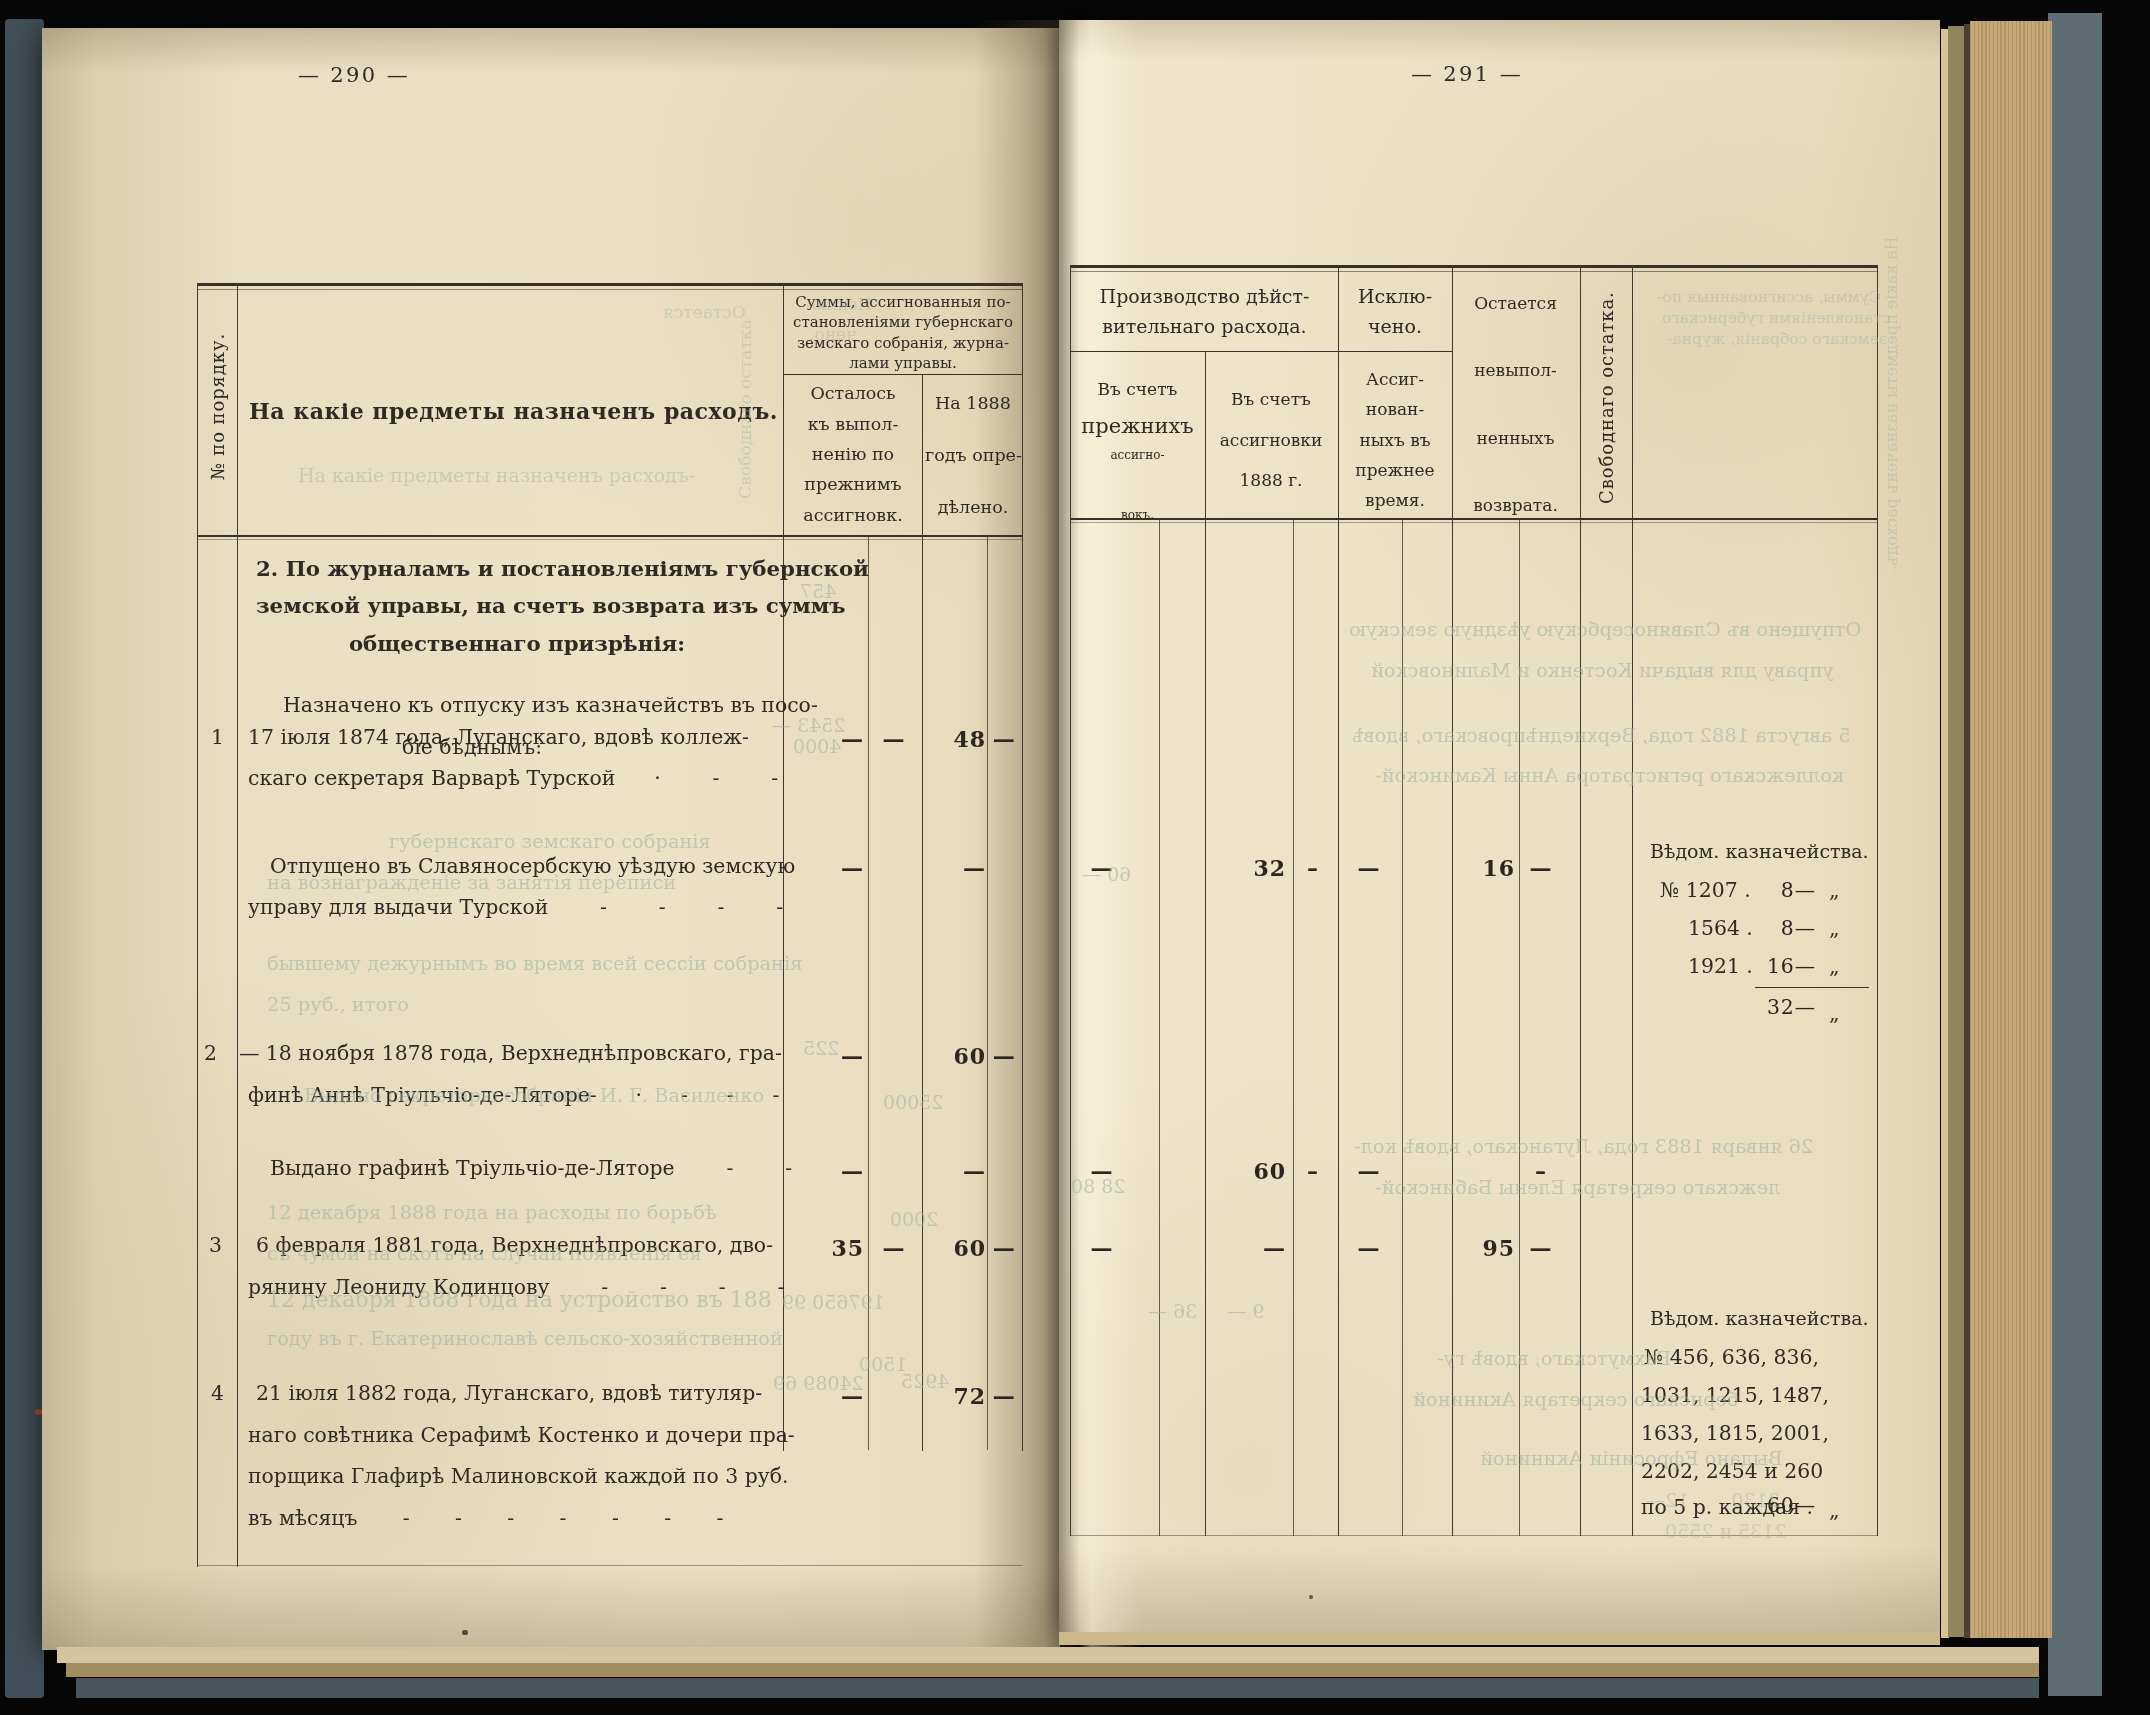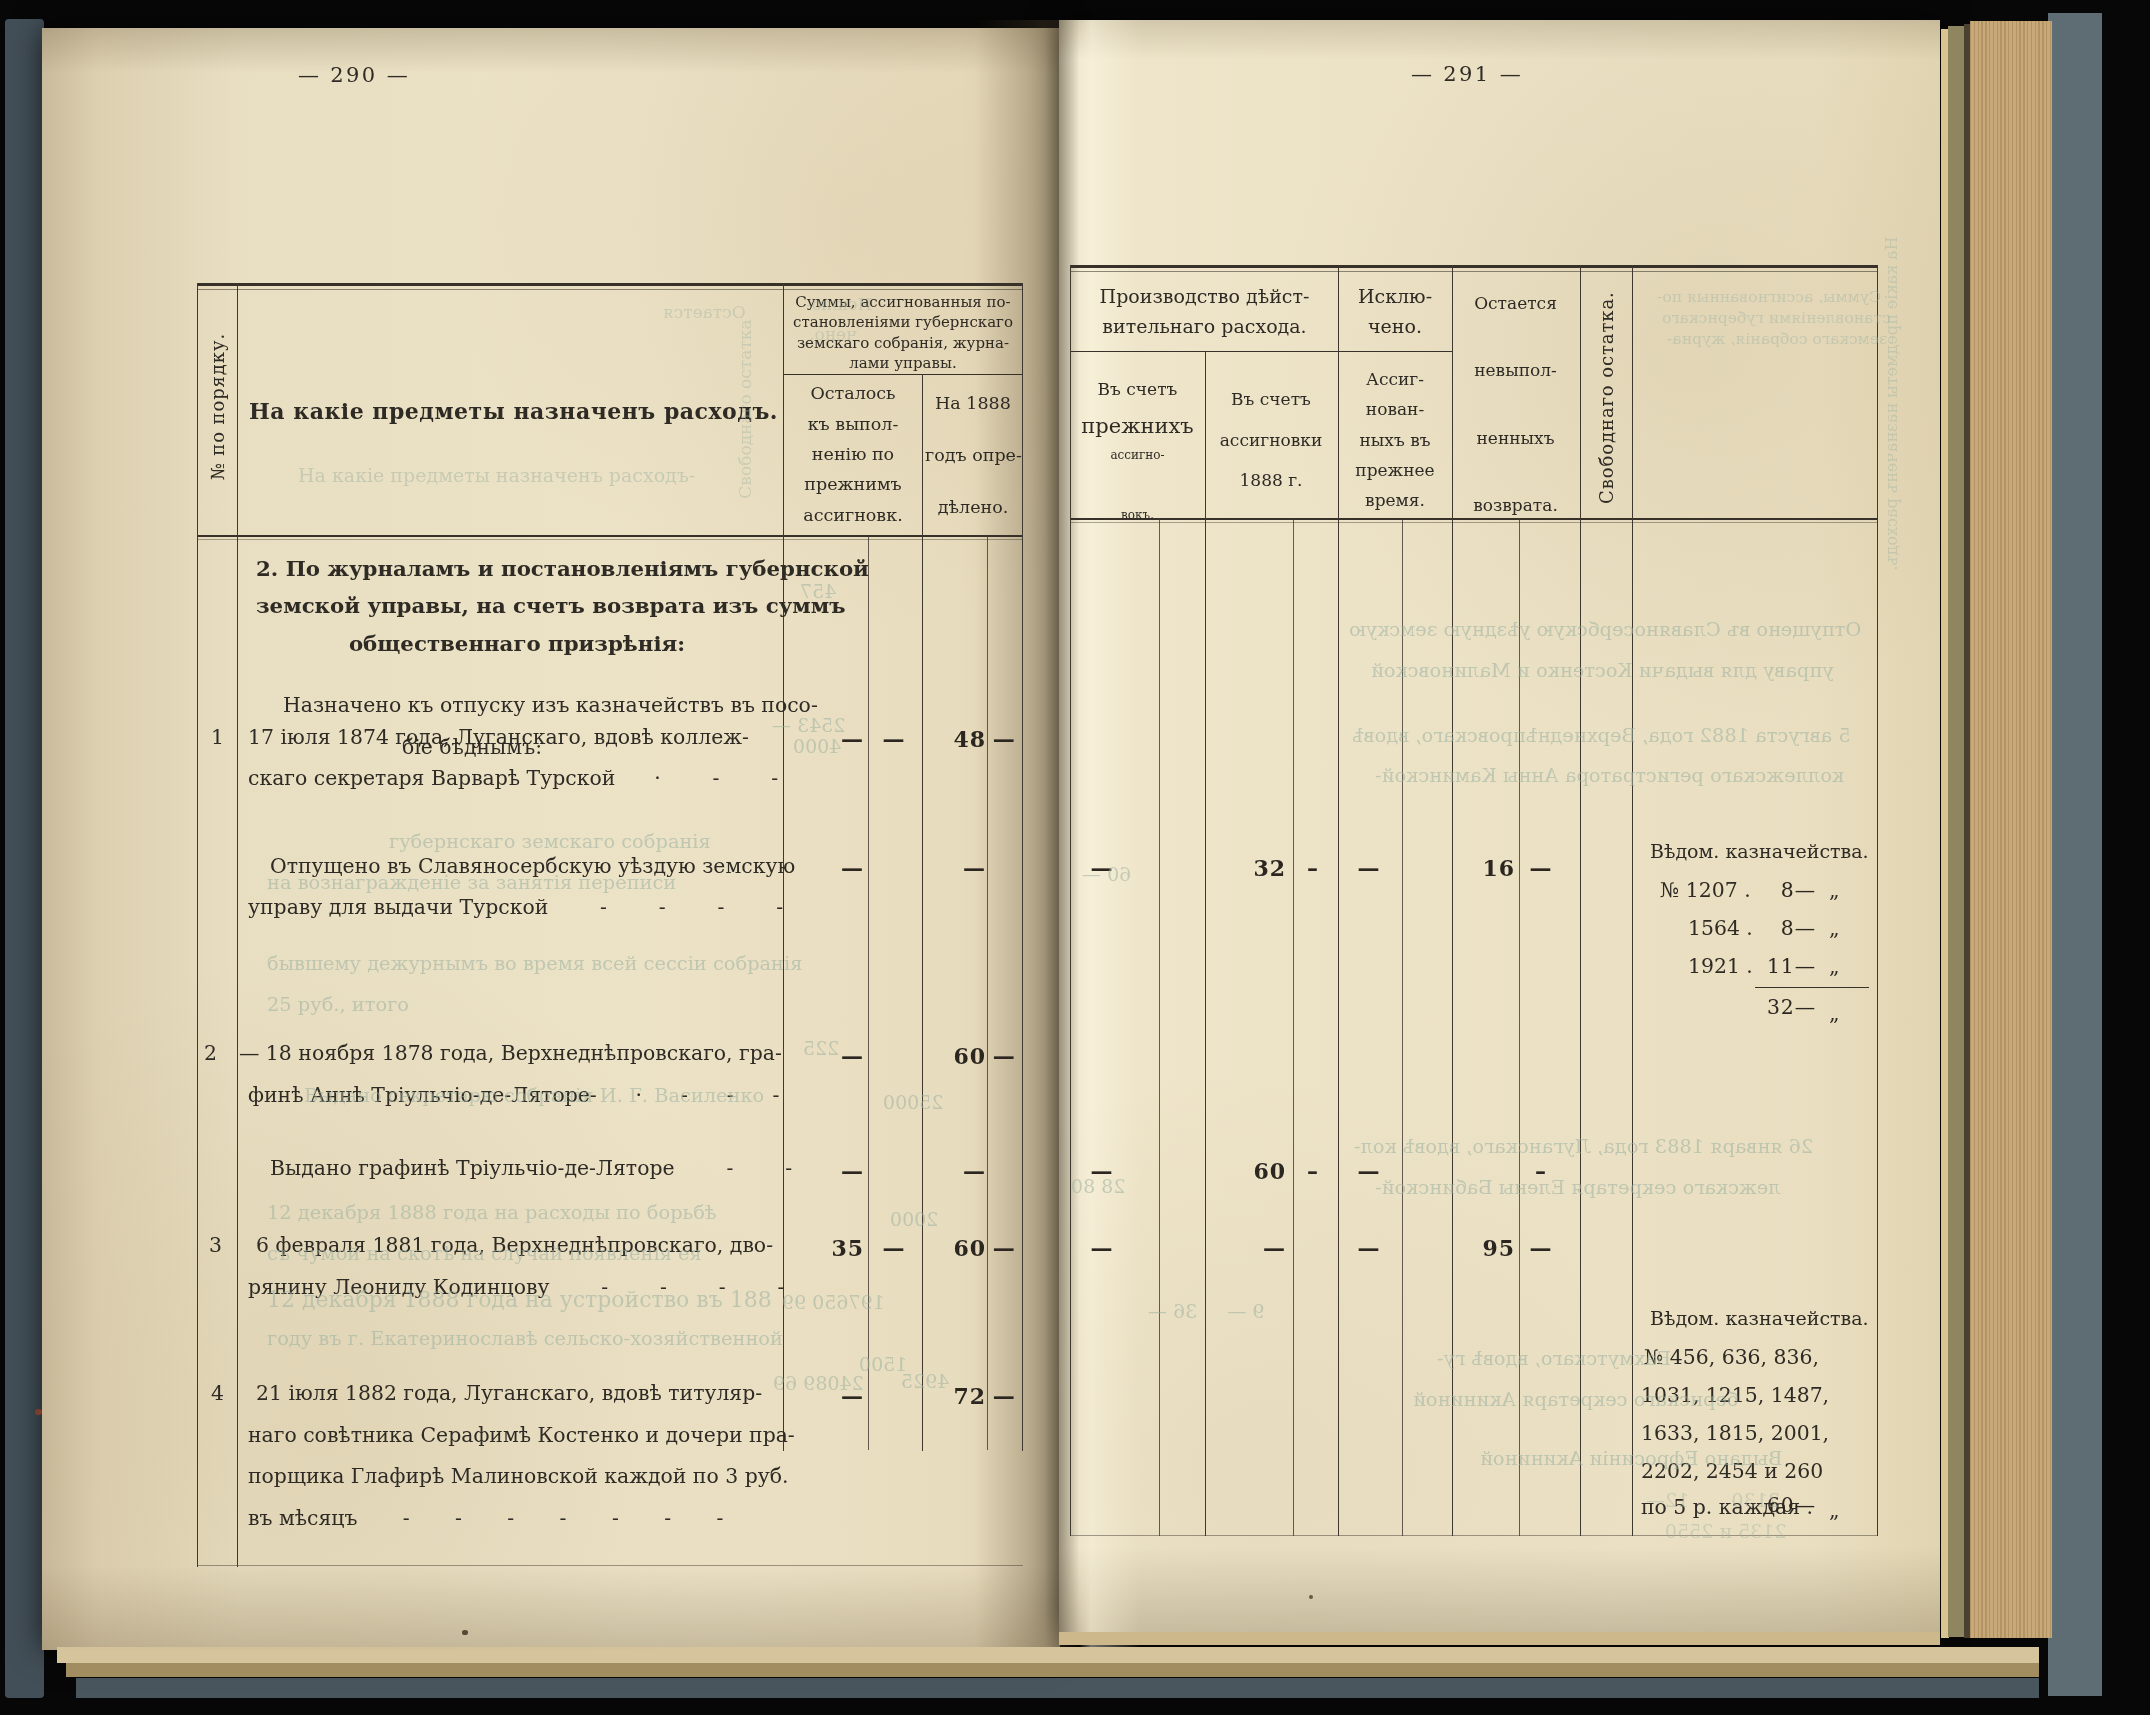--- a/index.html
+++ b/index.html
@@ -214,21 +214,21 @@
   <div class="abs txt val c" style="left:1521px;top:1236px;width:40px;">—</div>
 
   <div class="abs txt c" style="left:1650px;top:840px;width:209px;font-size:19px;">Вѣдом. казначейства.</div>
   <div class="abs txt" style="left:1660px;top:878px;">№ 1207 .</div>
   <div class="abs txt val r" style="left:1750px;top:878px;width:66px;font-weight:normal;font-size:20.4px;">8—</div>
   <div class="abs txt" style="left:1829px;top:878px;">„</div>
   <div class="abs txt" style="left:1688px;top:916px;">1564 .</div>
   <div class="abs txt val r" style="left:1750px;top:916px;width:66px;font-weight:normal;font-size:20.4px;">8—</div>
   <div class="abs txt" style="left:1829px;top:916px;">„</div>
   <div class="abs txt" style="left:1688px;top:954px;">1921 .</div>
-  <div class="abs txt val r" style="left:1750px;top:954px;width:66px;font-weight:normal;font-size:20.4px;">11—</div>
+  <div class="abs txt val r" style="left:1750px;top:954px;width:66px;font-weight:normal;font-size:20.4px;">16—</div>
   <div class="abs txt" style="left:1829px;top:954px;">„</div>
   <div class="hr" style="left:1755px;top:987px;width:114px;height:0.9px;"></div>
   <div class="abs txt val r" style="left:1750px;top:995px;width:66px;font-weight:normal;font-size:20.4px;">32—</div>
   <div class="abs txt" style="left:1829px;top:1001px;">„</div>
 
   <div class="abs txt c" style="left:1650px;top:1307px;width:209px;font-size:19px;">Вѣдом. казначейства.</div>
   <div class="abs txt" style="left:1644px;top:1345px;">№ 456, 636, 836,</div>
   <div class="abs txt" style="left:1641px;top:1383px;">1031, 1215, 1487,</div>
   <div class="abs txt" style="left:1641px;top:1421px;">1633, 1815, 2001,</div>
   <div class="abs txt" style="left:1641px;top:1459px;">2202, 2454 и 260</div>

